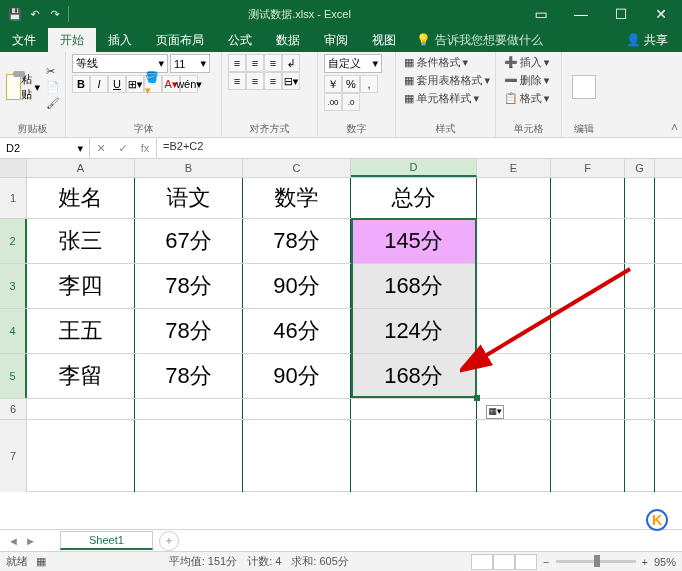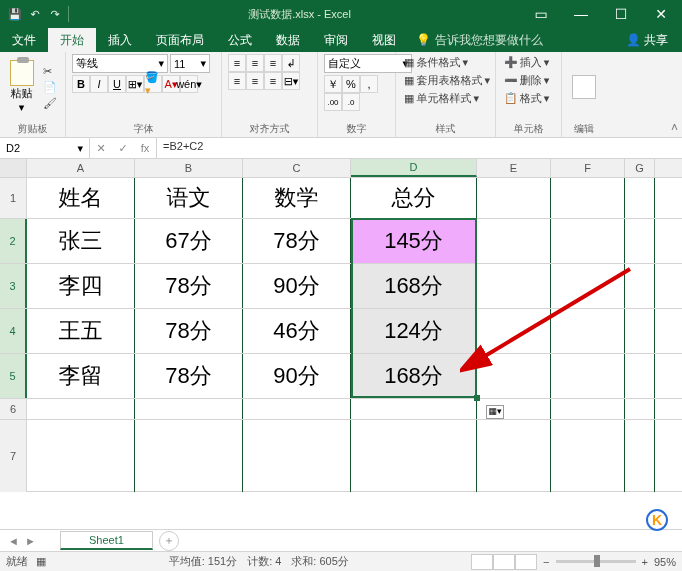--- a/index.html
+++ b/index.html
@@ -22,21 +22,21 @@
 .tell-me { margin-left: 8px; color:#cfe3d6; display:flex; align-items:center; gap:4px; }
 .share { margin-left: auto; padding: 0 14px; color:#fff; display:flex; align-items:center; gap:3px; }
 
 
 .ribbon { height: 86px; background: #f3f3f3; border-bottom: 1px solid #d4d4d4; display:flex; position:relative; }
 .group { border-right: 1px solid #dcdcdc; padding: 2px 6px 1px 6px; display:flex; flex-direction:column; justify-content:space-between; }
 .group-label { font-size: 10px; text-align:center; color:#666; padding-top:2px; }
 .group-body { display:flex; align-items:center; gap:4px; flex:1; }
 .btn-col { display:flex; flex-direction:column; gap:1px; }
 .rbtn { font-size:11px; color:#444; padding: 1px 2px; display:flex; align-items:center; gap:2px; white-space:nowrap; }
-.paste-big { display:flex; flex-direction:column; align-items:center; font-size:11px; width:34px; }
+.paste-big { display:flex; align-items:center; font-size:11px; width:34px; }
 .paste-icon { width:24px; height:26px; background:#fffef3; border:1px solid #d0b050; position:relative; }
 .paste-icon::after { content:""; position:absolute; top:-4px; left:6px; width:12px; height:6px; background:#a8a8a8; border-radius:2px; }
 .combo { border:1px solid #bdbdbd; background:#fff; font-size:11px; padding:1px 3px; display:flex; align-items:center; justify-content:space-between; }
 .fmt-row { display:flex; gap:0; }
 .fmt-btn { width:18px; height:18px; border:1px solid #d6d6d6; font-size:11px; display:flex; align-items:center; justify-content:center; background:#f7f7f7; }
 .collapse { position:absolute; right:4px; bottom:2px; font-size:12px; color:#777; }
 .big-icon { width:24px; height:24px; border:1px solid #c0c0c0; background:#fff; }
 
 
 .fx-row { height: 21px; border-bottom:1px solid #d4d4d4; display:flex; font-size:11px; background:#fff; }
@@ -180,21 +180,21 @@
           <div class="fmt-btn">≡</div>
           <div class="fmt-btn">≡</div>
           <div class="fmt-btn">⊟▾</div>
         </div>
     </div>
     <div class="group-label">对齐方式</div>
   </div>
 
   <div class="group" style="width:78px">
     <div style="flex:1">
-      <div class="combo" style="width:88px">
+      <div class="combo" style="width:58px">
           <span>自定义</span>
           <span>▾</span>
         </div>
       <div class="fmt-row" style="margin-top:2px">
         <div class="fmt-btn">￥</div>
         <div class="fmt-btn">%</div>
         <div class="fmt-btn">,</div>
       </div>
       <div class="fmt-row">
         <div class="fmt-btn" style="font-size:8px">.00</div>

